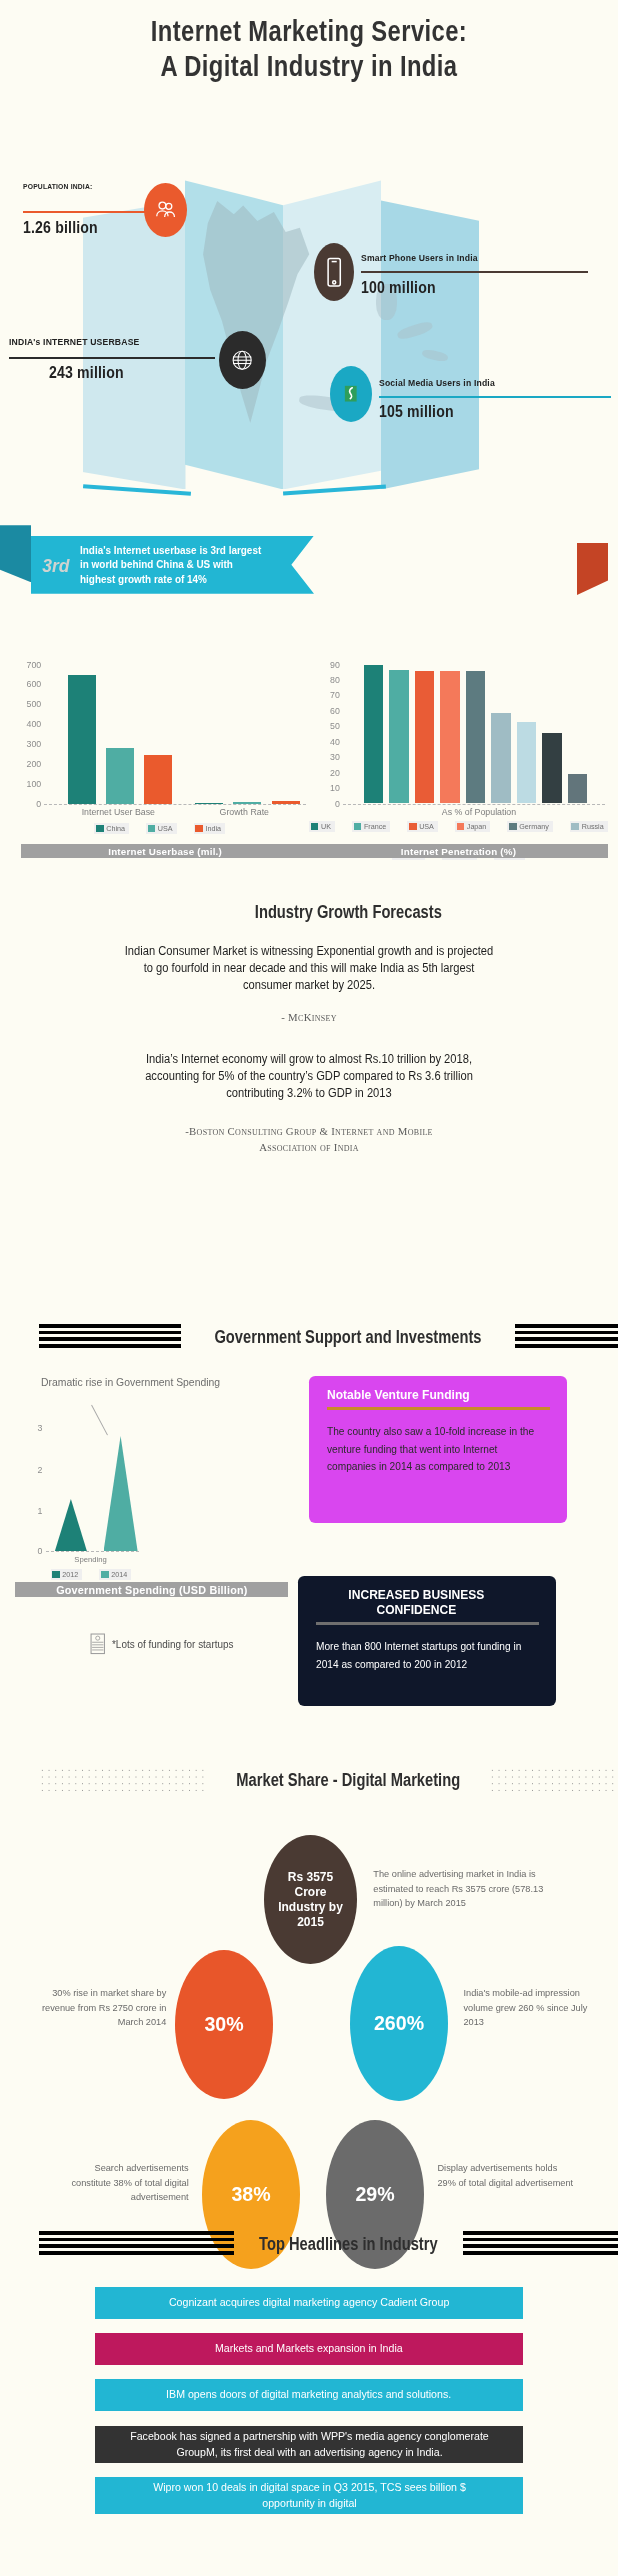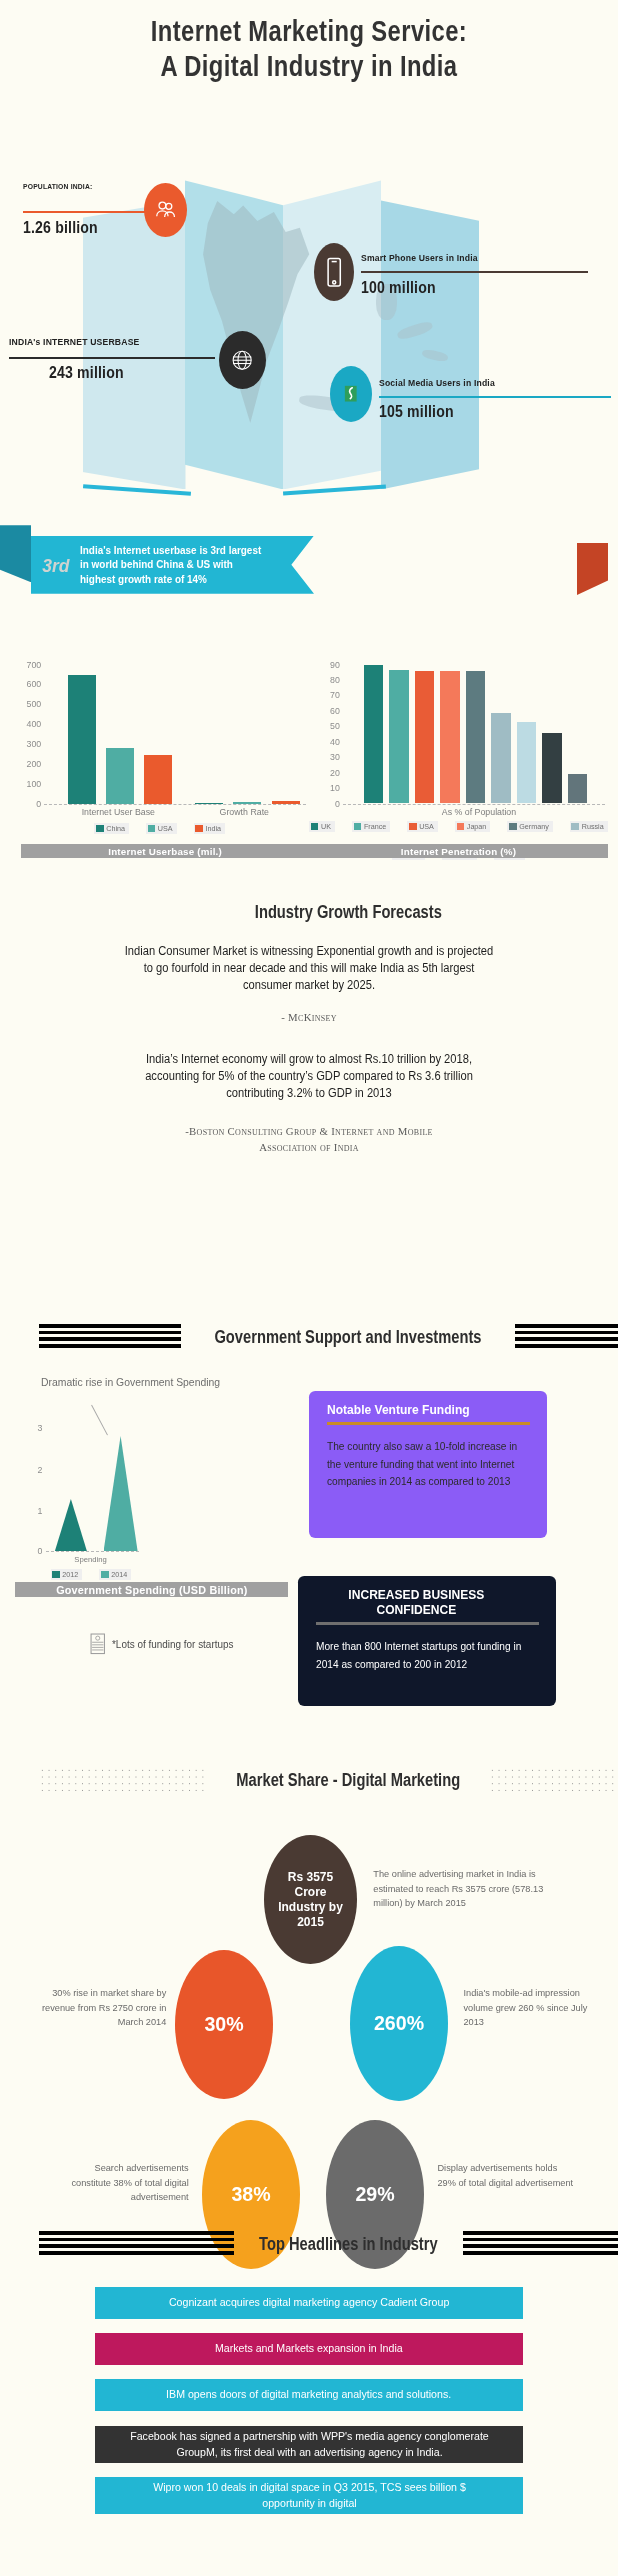--- a/index.html
+++ b/index.html
@@ -391,21 +391,21 @@
       <rect x="2" y="2" width="26" height="38" fill="none" stroke="#9a9a9a" stroke-width="2"></rect>
       <circle cx="15" cy="10" r="4" fill="none" stroke="#9a9a9a" stroke-width="1.6"></circle>
       <line x1="4" y1="18" x2="26" y2="18" stroke="#9a9a9a" stroke-width="1.6"></line>
       <line x1="4" y1="23" x2="26" y2="23" stroke="#9a9a9a" stroke-width="1.6"></line>
       <line x1="4" y1="28" x2="26" y2="28" stroke="#9a9a9a" stroke-width="1.6"></line>
       <line x1="4" y1="33" x2="26" y2="33" stroke="#9a9a9a" stroke-width="1.6"></line>
     </svg>
     <span>*Lots of funding for startups</span>
   </div>
 
-  <div class="gbox" style="left:309px; top:67px; width:238px; height:147px; background:#8b5cf6;">
+  <div class="gbox" style="left:309px; top:52px; width:258px; height:147px; background:#d946ef;">
     <h3>Notable Venture Funding</h3>
     <div class="hr" style="background:#c98b28;"></div>
     <p style="color:#2b2b2b;">The country also saw a 10-fold increase in the venture funding that went into Internet companies in 2014 as compared to 2013</p>
   </div>
 
   <div class="gbox" style="left:298px; top:252px; width:258px; height:130px; background:#0f172a;">
     <h3 style="text-align:center;transform:scaleX(.9);">INCREASED BUSINESS CONFIDENCE</h3>
     <div class="hr" style="background:#6f6f6f;"></div>
     <p style="color:#ffffff;">More than 800 Internet startups got funding in 2014 as compared to 200 in 2012</p>
   </div>

